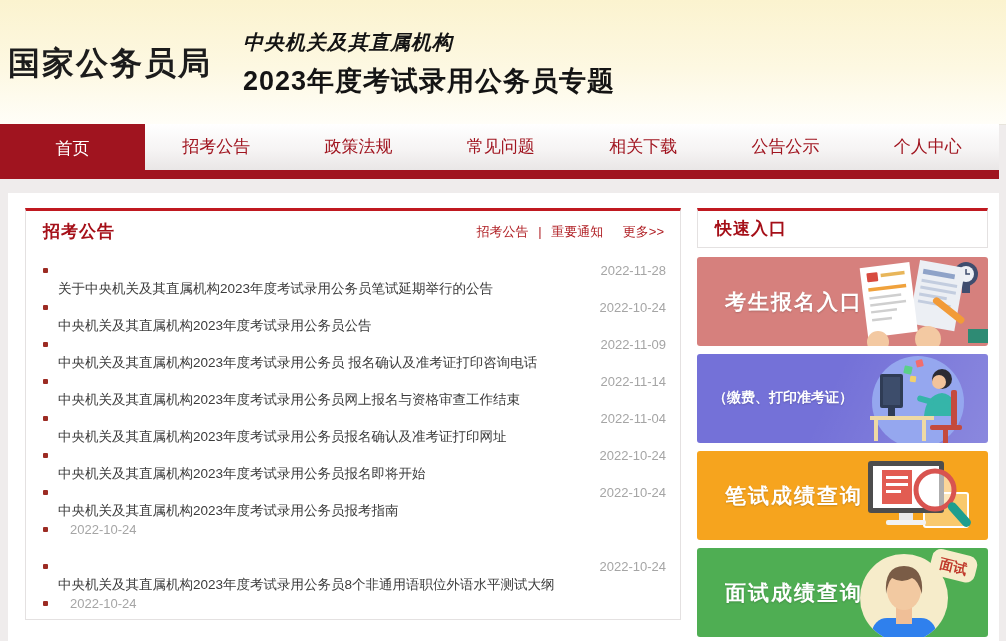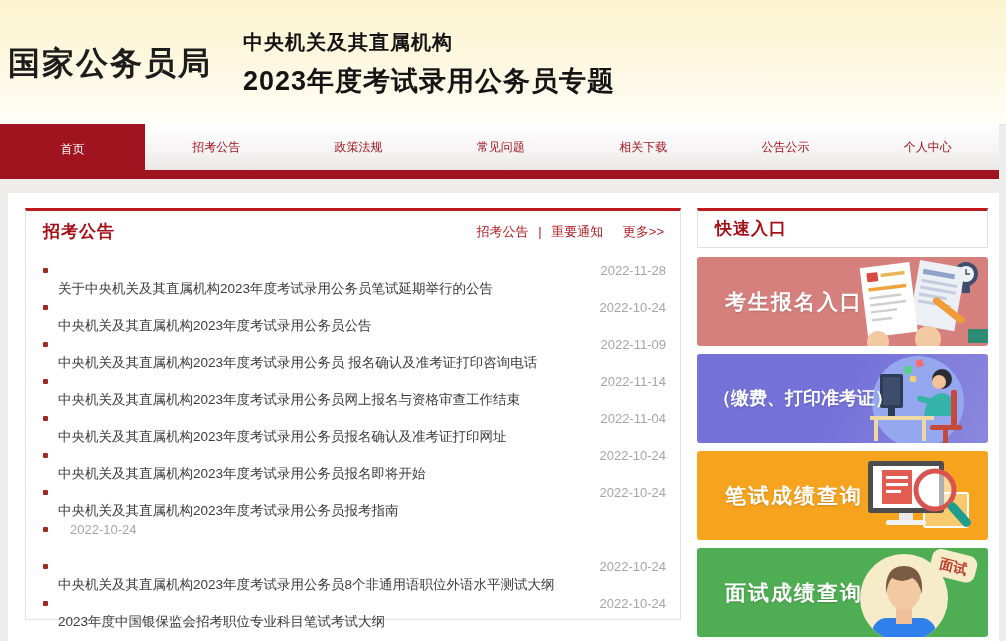--- a/index.html
+++ b/index.html
@@ -12,32 +12,32 @@
   .header{
     position:absolute;top:0;left:0;width:1006px;height:124px;
     background:linear-gradient(#fbf3cf 0%,#fdf8e2 55%,#fffef8 100%);
     border-bottom:1px solid #e7e4dc;
   }
   .site-name{
     position:absolute;left:8px;top:42px;
     font-size:32px;font-weight:bold;color:#1c1c1c;letter-spacing:2px;
   }
   .topic{position:absolute;left:243px;top:29px;color:#141414;}
-  .topic-line1{font-size:20px;font-weight:bold;letter-spacing:1px;}
+  .topic-line1{font-size:20px;font-weight:bold;letter-spacing:1px;font-style:italic;}
   .topic-line2{font-size:27px;font-weight:bold;margin-top:7px;letter-spacing:1px;}
   
   .nav{
     position:absolute;top:124px;left:0;width:999px;height:46px;
     background:linear-gradient(#ffffff,#f6f4f4 55%,#e9e6e6);
     border-bottom:9px solid #a0141f;
     display:flex;
   }
   .nav-tab{
     flex:1 1 auto;line-height:46px;text-align:center;
-    font-size:12px;color:#a0141f;cursor:pointer;white-space:nowrap;
+    font-size:17px;color:#a0141f;cursor:pointer;white-space:nowrap;
   }
   .nav-tab.active{
     flex:0 0 145px;height:55px;line-height:50px;
     background:#a0141f;color:#ffffff;z-index:2;
   }
   
   .main{
     position:absolute;top:193px;left:8px;width:991px;height:448px;
     background:#ffffff;
   }
@@ -77,21 +77,21 @@
     position:absolute;left:689px;width:291px;height:89px;
     border-radius:3px;overflow:hidden;color:#fff;cursor:pointer;
   }
   .banner svg{position:absolute;right:0;top:0;}
   .banner-label{
     position:absolute;left:28px;top:50%;transform:translateY(-50%);
     font-size:21px;font-weight:bold;letter-spacing:2px;
     text-shadow:0 1px 2px rgba(0,0,0,.18);z-index:3;white-space:nowrap;
   }
   .banner-2 .banner-label{font-size:20px;text-align:center;left:16px;transform:translateY(-56%);}
-  .banner-sub{font-size:18px;font-weight:bold;letter-spacing:0;}
+  .banner-sub{font-size:14px;font-weight:bold;letter-spacing:0;}
   .banner-1{top:64px;}
   .banner-2{top:161px;background-image:linear-gradient(115deg,rgba(255,255,255,0) 45%,rgba(255,255,255,.16));}
   .banner-3{top:258px;}
   .banner-4{top:355px;}
 </style>
 </head>
 <body>
 
 <div class="header">
   <div class="site-name">国家公务员局</div>
@@ -180,21 +180,20 @@
         </li>
 
         <li class="news-row">
           <span class="bullet"></span>
           <span class="news-title">中央机关及其直属机构2023年度考试录用公务员8个非通用语职位外语水平测试大纲</span>
           <span class="news-date">2022-10-24</span>
         </li>
 
         <li class="news-row">
           <span class="bullet"></span>
-          <span class="news-title">2023年度中国银保监会招考职位专业科目笔试考试大纲</span>
           <span class="news-date">2022-10-24</span>
         </li>
       </ul>
   </div>
 
   <div class="panel right-head">
     <div class="panel-head">
       <span class="panel-title">快速入口</span>
     </div>
   </div>

